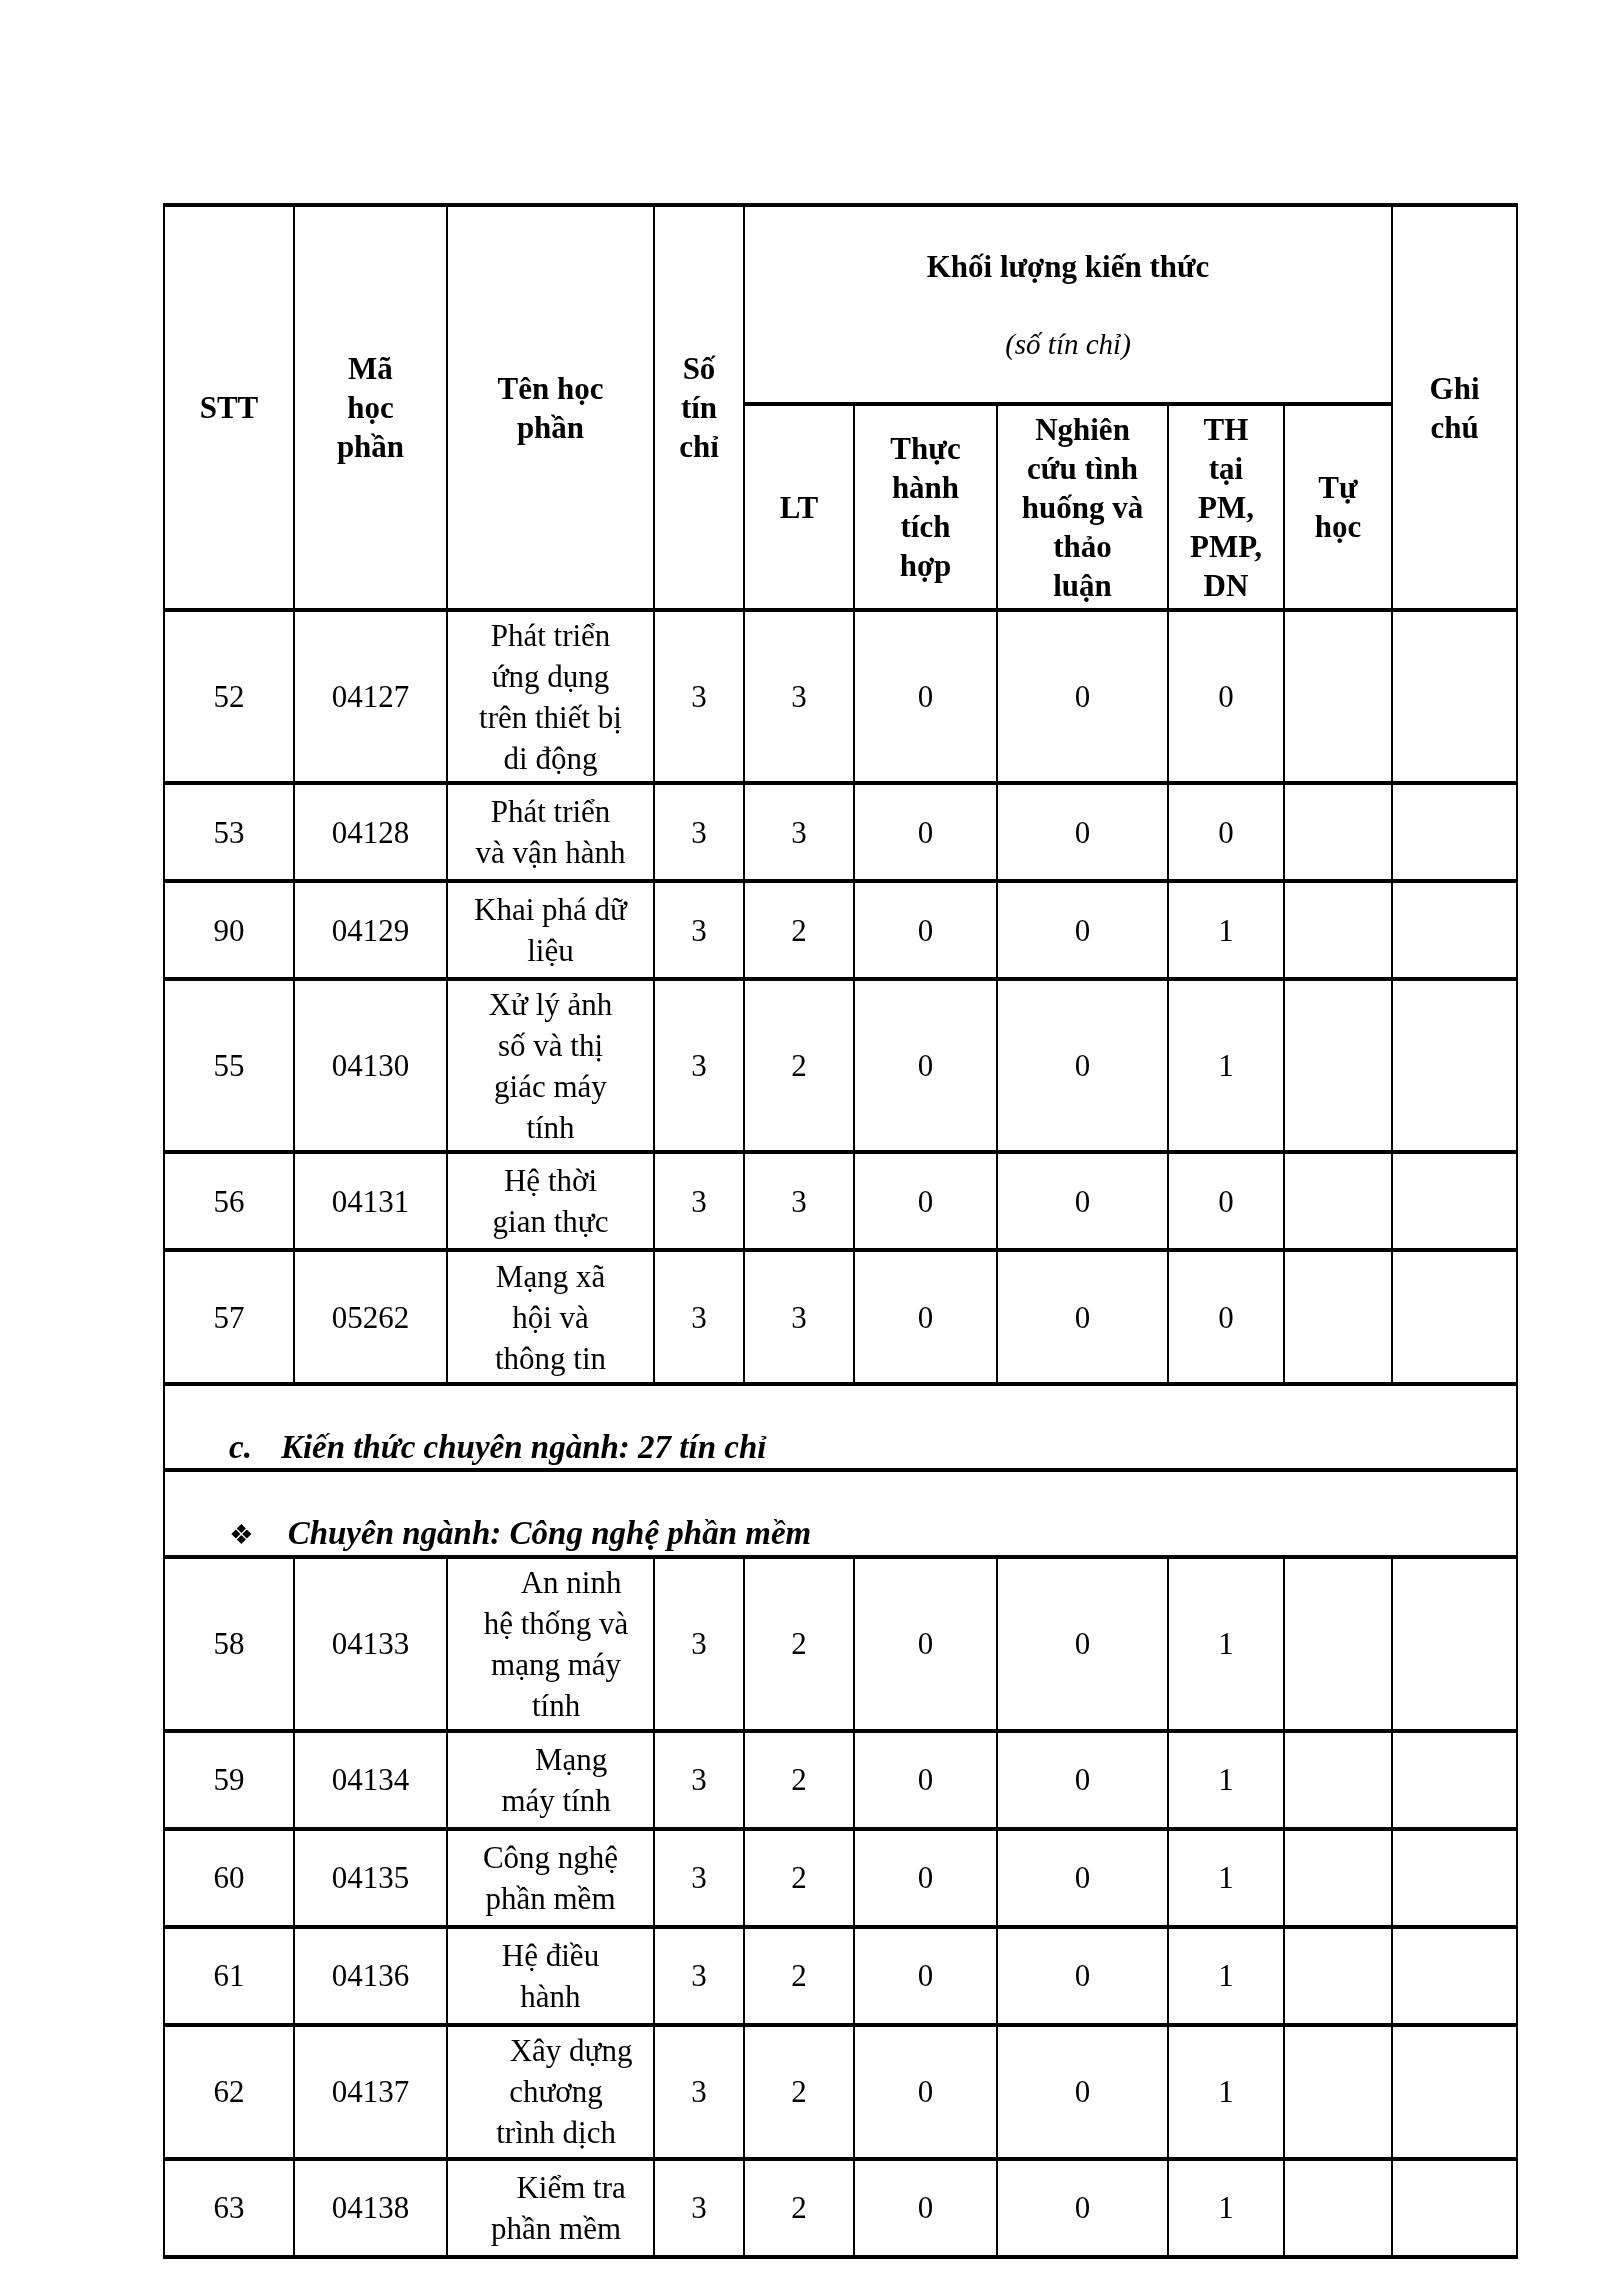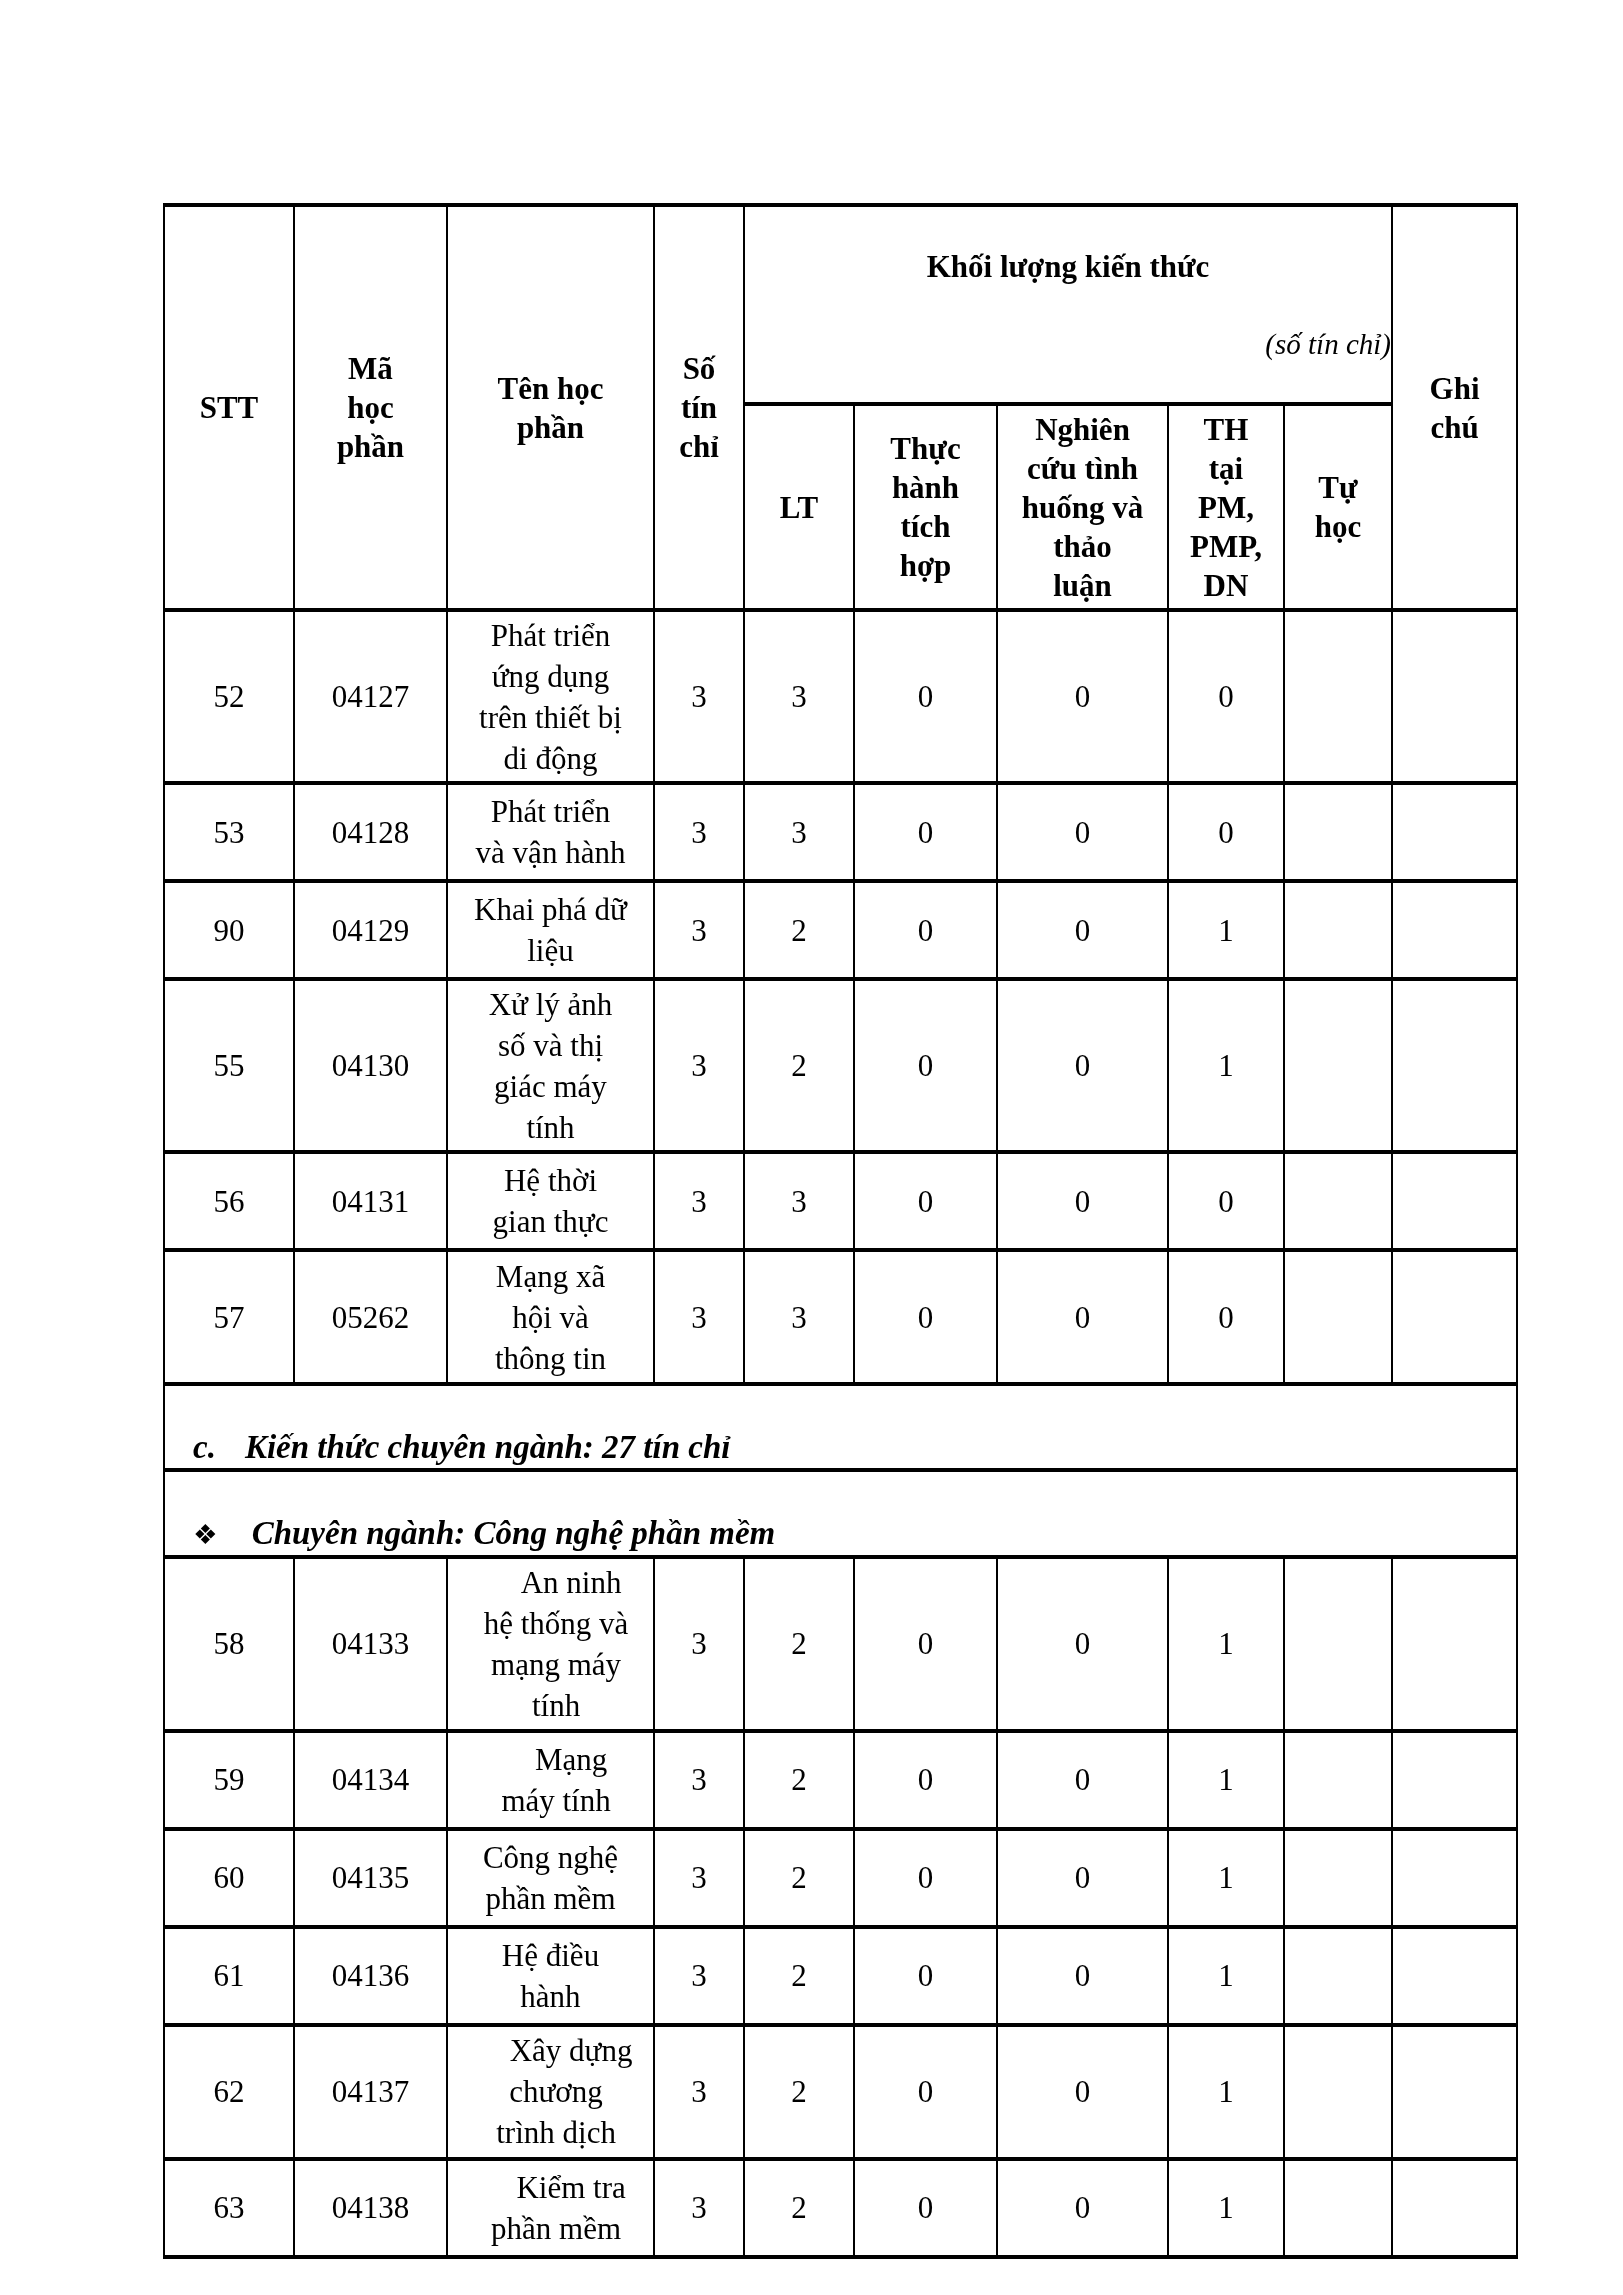--- a/index.html
+++ b/index.html
@@ -44,24 +44,24 @@
   tr.h3l { height:134px; }
   tr.h4l { height:167px; }
   tr.hc  { height:67px; }
   tr.hcn { height:75px; }
   td.name {
     text-align:center;
     padding:2.6px 7.9px;
   }
   td.name.indent { text-indent:30px;padding-left:19px; }
   .group-title { font-weight:bold; font-size:31px; line-height:41px; }
-  .group-subtitle { font-weight:normal; font-style:italic; font-size:29px; line-height:37px;text-align:right; }
+  .group-subtitle { font-weight:normal; font-style:italic; font-size:29px; line-height:37px; }
   tr.sec td {
     text-align:left;
-    padding-left:28px;
+    padding-left:64px;
     font-weight:bold;
     font-style:italic;
     font-size:33px;
   }
   .sec-marker { display:inline-block; margin-right:29px; }
   .sec-marker-sym {
     display:inline-block;
     margin-right:34px;
     font-family:"DejaVu Sans",sans-serif;
     font-style:normal;

